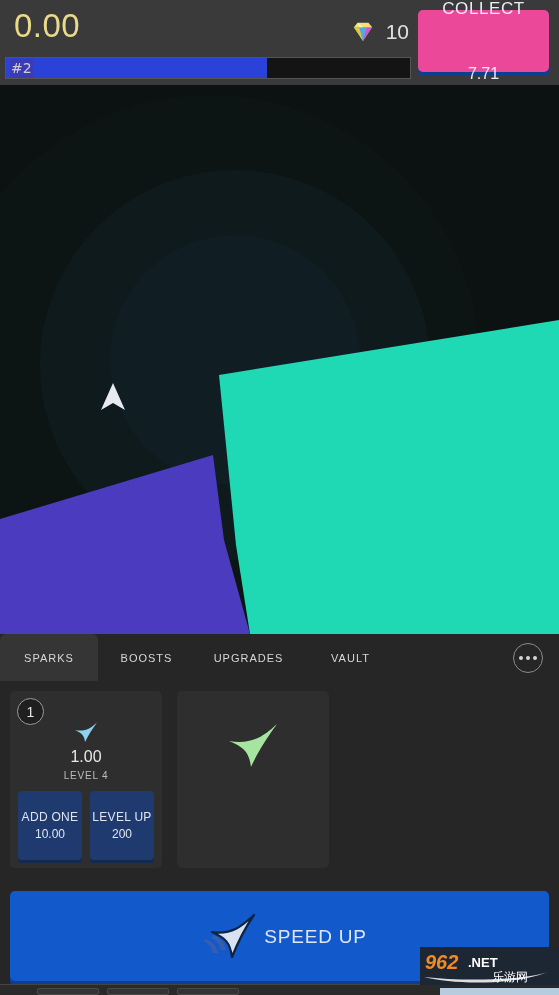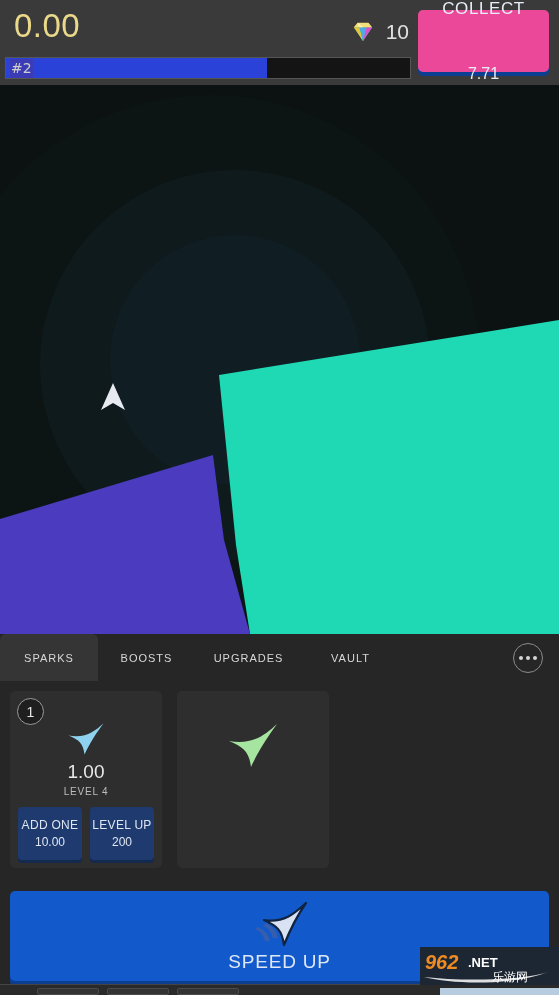--- a/index.html
+++ b/index.html
@@ -96,41 +96,41 @@
     display:flex;flex-direction:column;align-items:center;
   }
   .card.c1{height:177px;}
   .card.c2{height:177px;}
   .badge{
     position:absolute;left:7px;top:7px;width:25px;height:25px;border-radius:50%;
     background:#1f1f1f;border:1.5px solid #9a9a9a;color:#e6e6e6;
     font-size:14px;display:flex;align-items:center;justify-content:center;
   }
   .card-arrow{margin-top:18px;width:56px;height:48px;display:block;}
-  .card-value{margin-top:6px;font-size:19px;color:#e8e8e8;line-height:1;}
+  .card-value{margin-top:6px;font-size:16px;color:#e8e8e8;line-height:1;}
   .card-level{margin-top:5px;font-size:10px;color:#bdbdbd;letter-spacing:0.8px;}
   .card-actions{display:flex;gap:8px;margin-top:10px;width:100%;justify-content:center;}
   .abtn{
     background:#1e3a6e;border-radius:4px;box-shadow:0 3px 0 0 #132murderer;
     box-shadow:0 3px 0 0 #14294e;
     display:flex;flex-direction:column;align-items:center;justify-content:center;
     cursor:pointer;box-sizing:border-box;
   }
-  .abtn.small{width:65px;height:53px;gap:3px;}
+  .abtn.small{width:65px;height:69px;gap:3px;}
   .abtn.wide{width:136px;height:53px;gap:3px;}
   .abtn-label{font-size:12px;color:#dfe6f2;letter-spacing:0.3px;}
   .abtn-label.lg{font-size:15px;}
   .abtn-sub{font-size:12px;color:#dfe6f2;}
   .abtn-sub.lg{font-size:14px;}
 
   
   .speedup{
     position:absolute;left:10px;right:10px;bottom:14px;height:90px;
     background:#1259cc;border-radius:5px;box-shadow:0 5px 0 0 #0c3f92;
-    display:flex;flex-direction:column;align-items:center;justify-content:center;
+    display:flex;align-items:center;justify-content:center;
     cursor:pointer;
   }
   .speedup-icon{width:72px;height:52px;display:block;margin-bottom:-2px;}
   .speedup-label{font-size:19px;color:#dde7f6;letter-spacing:0.8px;margin-top:2px;}
 
   
   .bottomstrip{
     position:absolute;left:0;right:0;bottom:0;height:10px;background:#2a2a2a;
     border-top:1px solid #444;
   }

